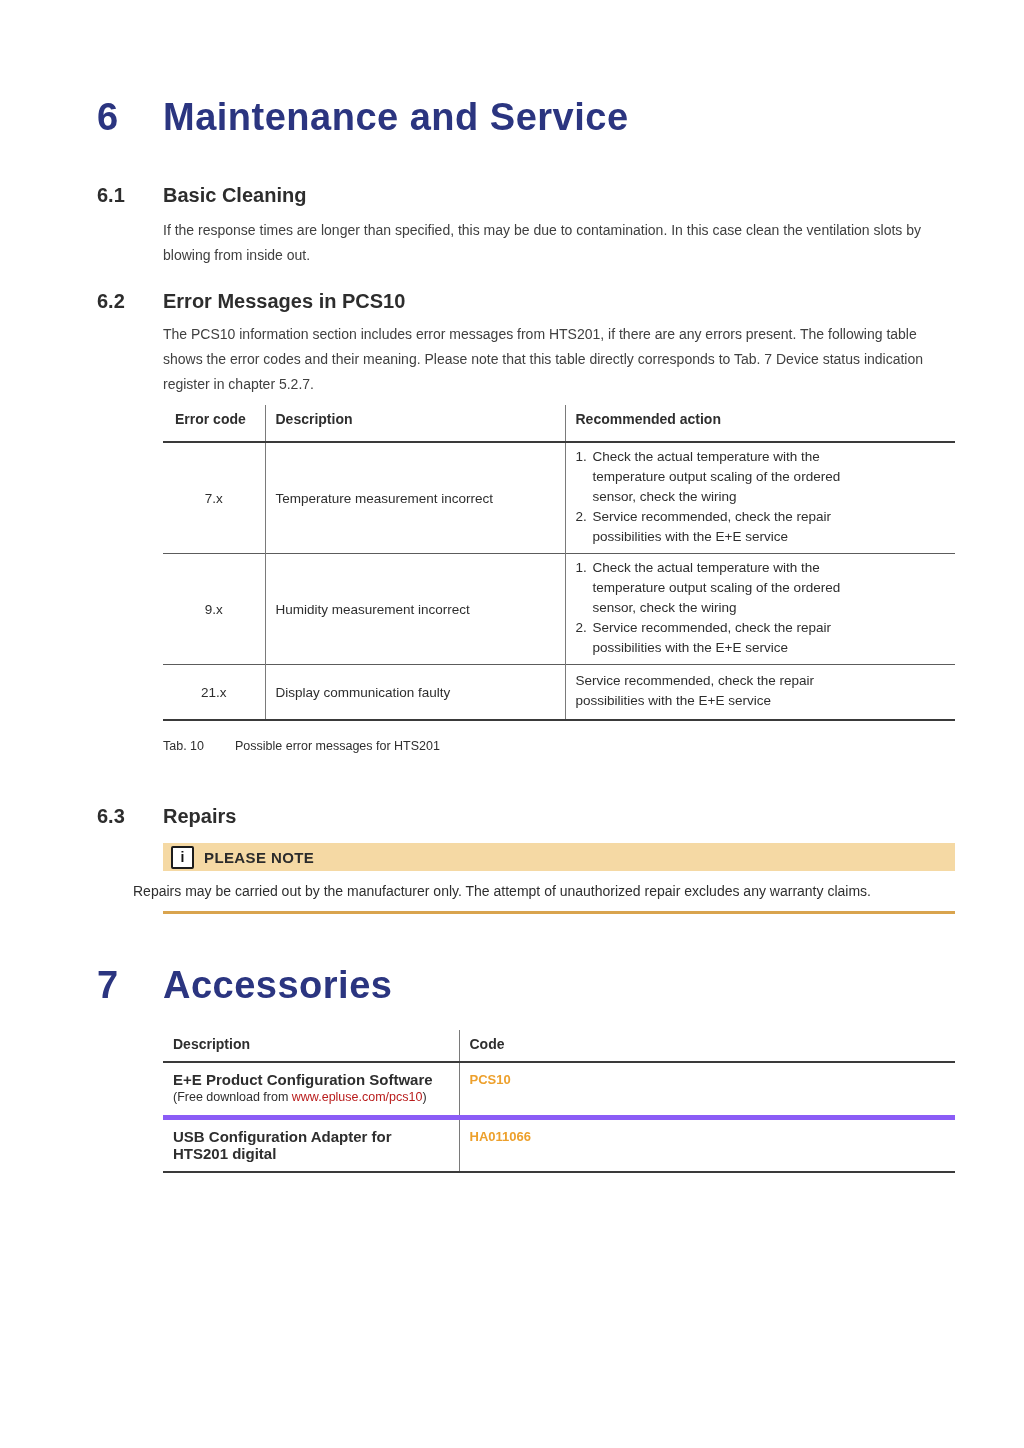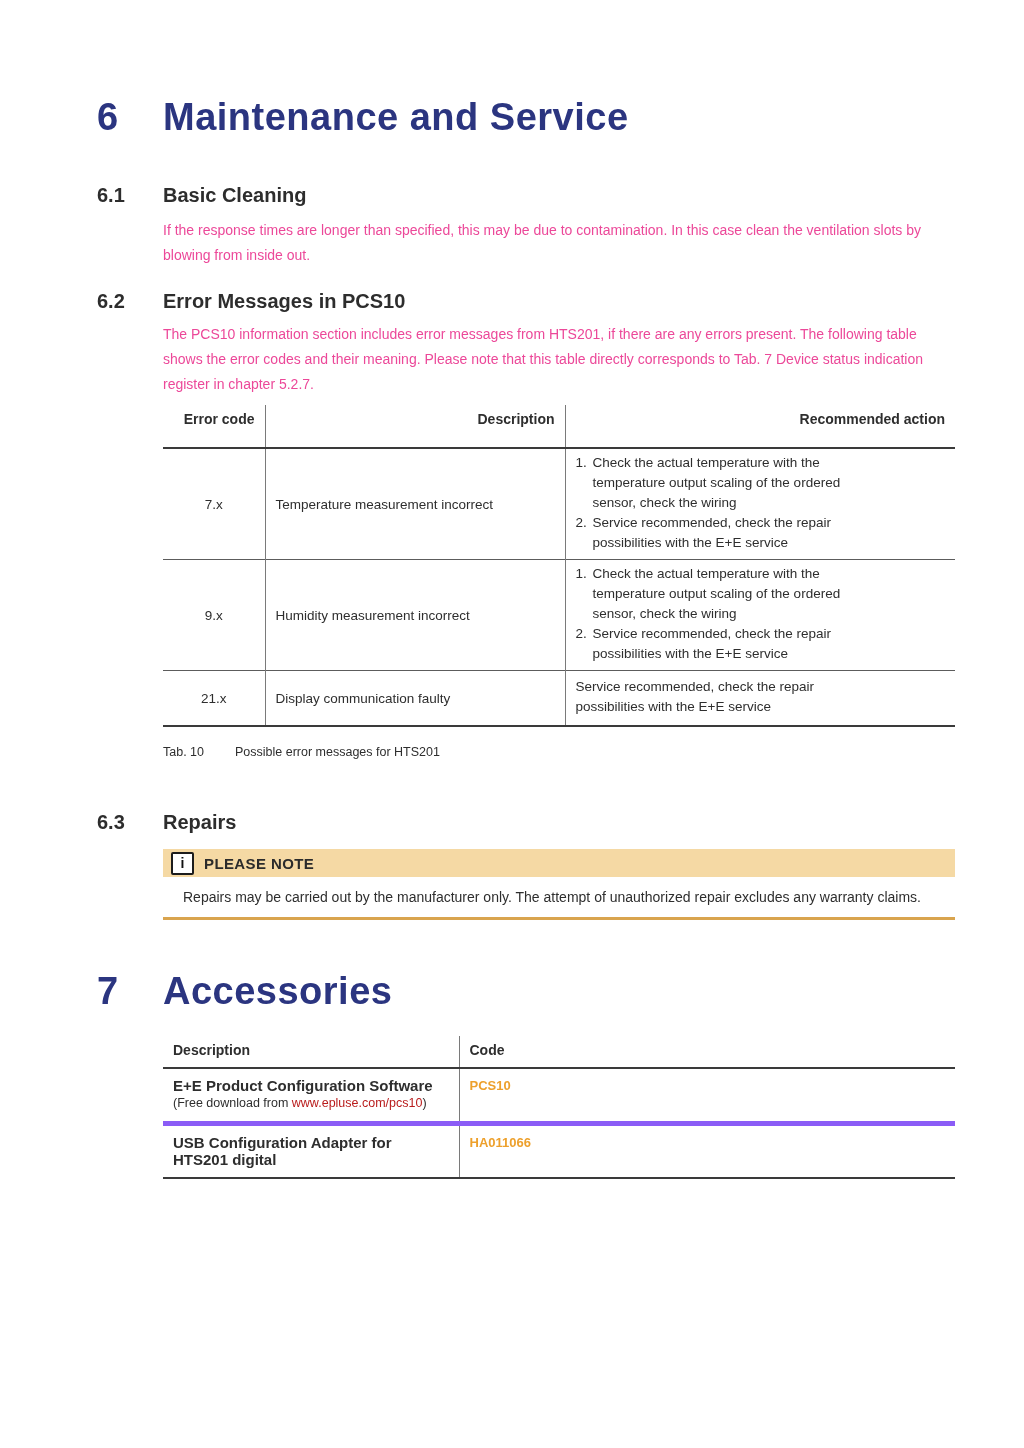--- a/index.html
+++ b/index.html
@@ -17,27 +17,27 @@
   
   .h1 { display:flex; align-items:baseline; color:#2b3580; font-size:38px; font-weight:bold; line-height:46px; letter-spacing:0.5px; }
   .h1 .num { width:66px; flex-shrink:0; }
   .h2 { display:flex; align-items:baseline; color:#2d2d2d; font-size:20px; font-weight:bold; line-height:26px; }
   .h2 .num { width:66px; flex-shrink:0; }
   .s6  { margin-top:94px; }
   .s61 { margin-top:42px; }
   .s62 { margin-top:20px; }
   .s63 { margin-top:50px; }
   .s7  { margin-top:48px; }
-  p.body { margin:10px 0 0 66px; width:792px; font-size:14px; line-height:25px; color:#ec4899; }
+  p.body { margin:10px 0 0 66px; width:792px; font-size:14px; line-height:25px; color:#404040; }
   p.body.tight { margin-top:8px; }
 
   
   table.err { border-collapse:collapse; width:792px; margin:8px 0 0 66px; font-size:13.5px; color:#2e2e2e; table-layout:fixed; }
   table.err col.c1 { width:102px; } table.err col.c2 { width:300px; } table.err col.c3 { width:390px; }
-  table.err th { text-align:right; font-weight:bold; font-size:14px; padding:6px 10px 20px 10px; }
+  table.err th { text-align:left; font-weight:bold; font-size:14px; padding:6px 10px 14px 10px; }
   table.err th.first { padding-left:12px; }
   table.err th + th, table.err td + td { border-left:1px solid #7a7a7a; }
   table.err thead tr { border-bottom:2.5px solid #3a3a3a; }
   table.err tbody tr + tr { border-top:1px solid #5c5c5c; }
   table.err tbody tr:last-child { border-bottom:2px solid #3a3a3a; }
   table.err td { vertical-align:middle; }
   td.codecell { text-align:center; }
   td.desccell { padding:0 10px; }
   td.actcell { padding:4px 8px 6px 10px; }
   .aitem { display:flex; line-height:20px; }
@@ -46,21 +46,21 @@
   .action-single { line-height:20px; max-width:285px; padding:2px 0; }
 
   .caption { display:flex; margin:18px 0 0 66px; font-size:12.5px; color:#2e2e2e; }
   .caption .cap-label { width:72px; flex-shrink:0; }
 
   
   .noteband { margin:14px 0 0 66px; width:792px; height:28px; background:#f5d9a4; display:flex; align-items:center; padding-left:8px; box-sizing:border-box; }
   .noteicon { width:19px; height:19px; border:2px solid #1c1c1c; border-radius:2px; background:#fff; color:#111;
               display:flex; align-items:center; justify-content:center; font-weight:bold; font-size:14px; flex-shrink:0; }
   .notetitle { margin-left:10px; font-weight:bold; font-size:15px; letter-spacing:0.4px; color:#2b2b2b; }
-  .notebody { margin:8px 0 0 86px; max-width:762px; font-size:14px; line-height:24px; }
+  .notebody { margin:8px 0 0 36px; max-width:762px; font-size:14px; line-height:24px; }
   .noteline { margin:8px 0 0 66px; width:792px; border-bottom:3px solid #d9a44e; }
 
   
   table.acc { border-collapse:collapse; width:792px; margin:22px 0 0 66px; color:#2e2e2e; table-layout:fixed; }
   table.acc col.c1 { width:296px; } table.acc col.c2 { width:496px; }
   table.acc th { text-align:left; font-weight:bold; font-size:14px; padding:6px 10px 9px 10px; }
   table.acc th + th, table.acc td + td { border-left:1px solid #7a7a7a; }
   table.acc thead tr { border-bottom:2.5px solid #3a3a3a; }
   table.acc tbody tr + tr { border-top:5px solid #8b5cf6; }
   table.acc tbody tr:last-child { border-bottom:2px solid #3a3a3a; }

